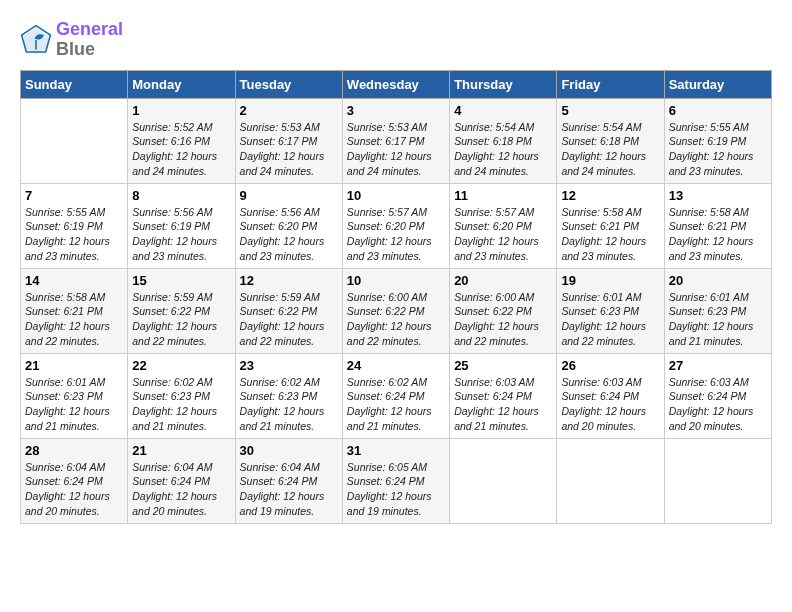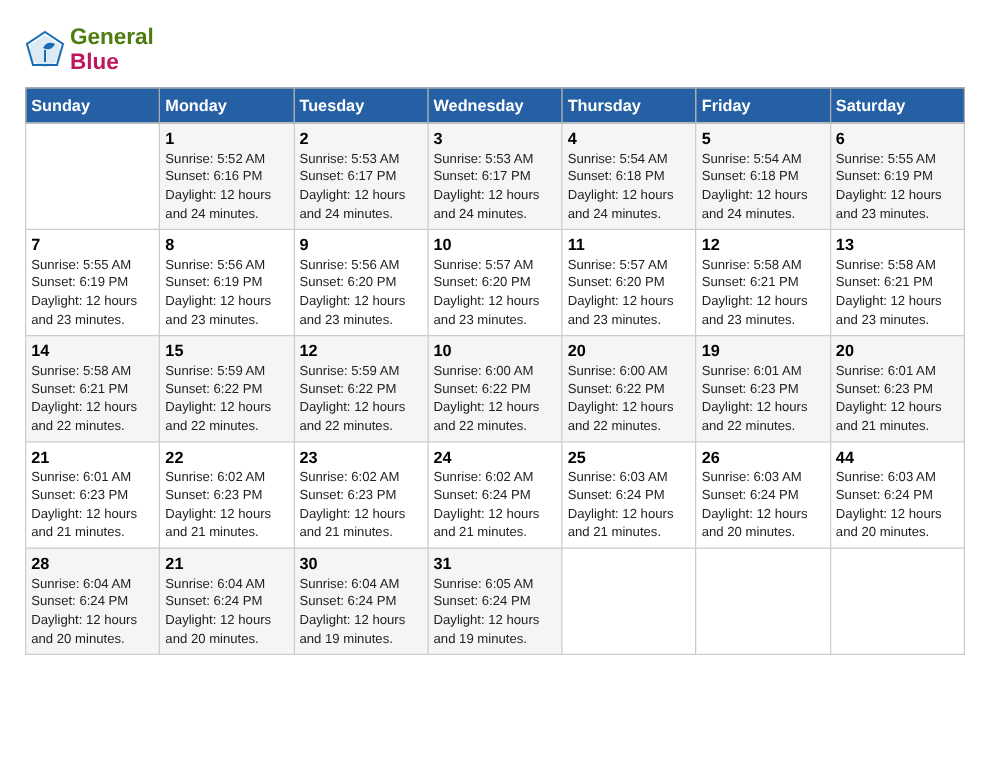--- a/index.html
+++ b/index.html
@@ -63,20 +63,21 @@
     .day-num {
       font-weight: bold;
       font-size: 13px;
       display: block;
       margin-bottom: 2px;
     }
     .day-info {
       font-size: 10.5px;
       color: #222;
       line-height: 1.4;
+      font-style: italic;
     }
     .empty-cell {
       background: #f9f9f9;
     }
     tbody tr:nth-child(odd) td {
       background-color: #f5f5f5;
     }
     tbody tr:nth-child(even) td {
       background-color: #fff;
     }
@@ -89,22 +90,22 @@
 
 <div class="header-section">
   <div class="logo">
     <svg class="logo-icon" viewBox="0 0 40 40" width="40" height="40">
       <polygon points="20,5 35,15 35,30 20,38 5,30 5,15" fill="#1a6bb5" opacity="0.15"></polygon>
       <polygon points="20,2 38,14 32,35 8,35 2,14" fill="none" stroke="#1a6bb5" stroke-width="2"></polygon>
       <path d="M18 18 Q22 10 30 14 Q26 22 18 18Z" fill="#1a6bb5"></path>
       <path d="M20 20 L20 32" stroke="#1a6bb5" stroke-width="2"></path>
     </svg>
     <div style="display:flex; flex-direction:column; line-height:1.1;">
-      <span style="font-size:18px; font-weight:bold; color:#4d7c0f;">General</span>
-      <span style="font-size:18px; font-weight:bold; color:#be185d;">Blue</span>
+      <span style="font-size:18px; font-weight:bold; color:#8b5cf6;">General</span>
+      <span style="font-size:18px; font-weight:bold; color:#737373;">Blue</span>
     </div>
   </div>
   <div class="title-section">
     <div class="calendar-title"></div>
     <div class="calendar-subtitle"></div>
   </div>
 </div>
 
 <table>
   <thead>
@@ -225,21 +226,21 @@
         </td>
         <td>
           <span class="day-num">25</span>
           <div class="day-info">Sunrise: 6:03 AM<br>Sunset: 6:24 PM<br>Daylight: 12 hours and 21 minutes.</div>
         </td>
         <td>
           <span class="day-num">26</span>
           <div class="day-info">Sunrise: 6:03 AM<br>Sunset: 6:24 PM<br>Daylight: 12 hours and 20 minutes.</div>
         </td>
         <td>
-          <span class="day-num">44</span>
+          <span class="day-num">27</span>
           <div class="day-info">Sunrise: 6:03 AM<br>Sunset: 6:24 PM<br>Daylight: 12 hours and 20 minutes.</div>
         </td>
       </tr>
       <tr>
         <td>
           <span class="day-num">28</span>
           <div class="day-info">Sunrise: 6:04 AM<br>Sunset: 6:24 PM<br>Daylight: 12 hours and 20 minutes.</div>
         </td>
         <td>
           <span class="day-num">21</span>

